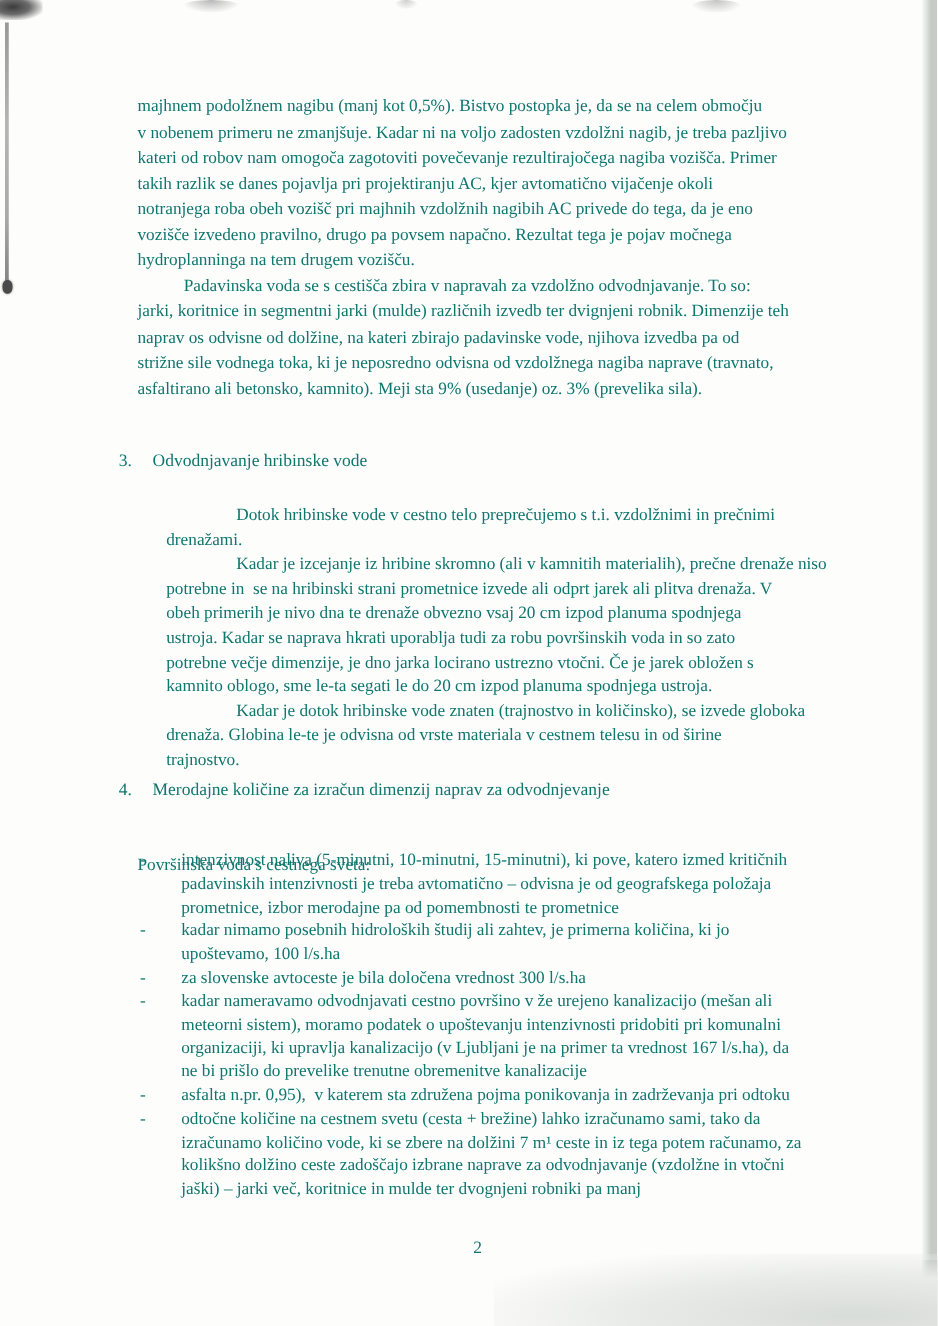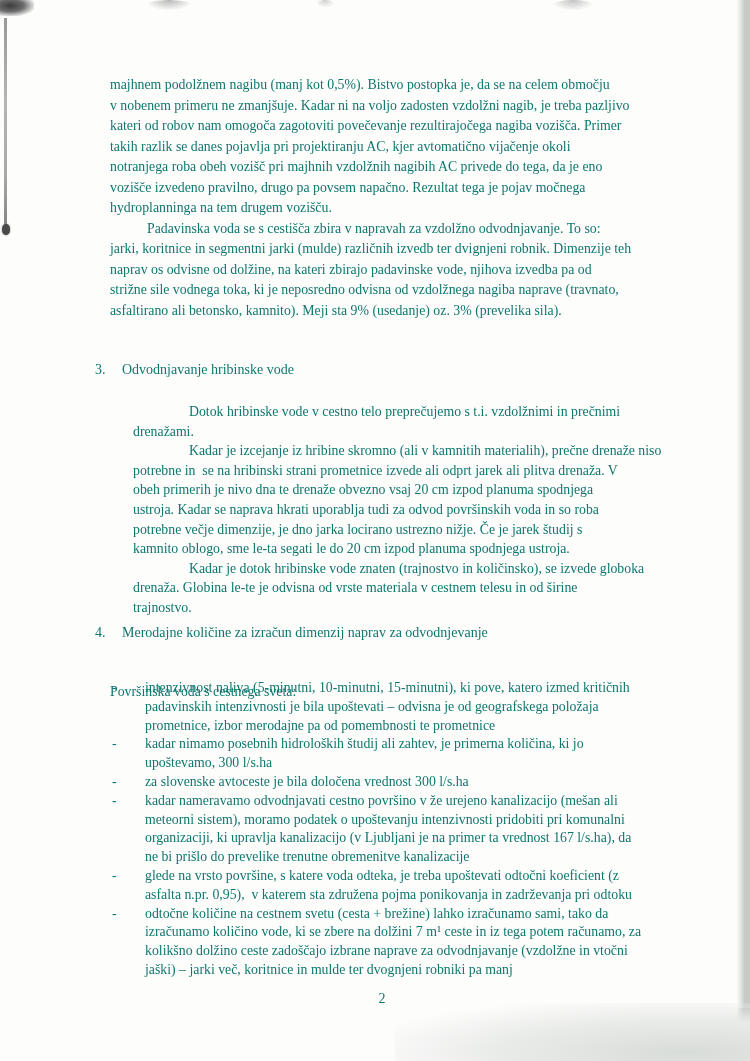--- a/index.html
+++ b/index.html
@@ -94,63 +94,62 @@
 
   <div class="sec-3">
       <div class="para">
         <div class="line fl">Dotok hribinske vode v cestno telo preprečujemo s t.i. vzdolžnimi in prečnimi</div>
         <div class="line">drenažami.</div>
       </div>
       <div class="para">
         <div class="line fl">Kadar je izcejanje iz hribine skromno (ali v kamnitih materialih), prečne drenaže niso</div>
         <div class="line">potrebne in  se na hribinski strani prometnice izvede ali odprt jarek ali plitva drenaža. V</div>
         <div class="line">obeh primerih je nivo dna te drenaže obvezno vsaj 20 cm izpod planuma spodnjega</div>
-        <div class="line">ustroja. Kadar se naprava hkrati uporablja tudi za odvod površinskih voda in so roba</div>
-        <div class="line">potrebne večje dimenzije, je dno jarka locirano ustrezno nižje. Če je jarek študij s</div>
+        <div class="line">ustroja. Kadar se naprava hkrati uporablja tudi za robu površinskih voda in so zato</div>
+        <div class="line">potrebne večje dimenzije, je dno jarka locirano ustrezno vtočni. Če je jarek obložen s</div>
         <div class="line">kamnito oblogo, sme le-ta segati le do 20 cm izpod planuma spodnjega ustroja.</div>
       </div>
       <div class="para">
         <div class="line fl">Kadar je dotok hribinske vode znaten (trajnostvo in količinsko), se izvede globoka</div>
         <div class="line">drenaža. Globina le-te je odvisna od vrste materiala v cestnem telesu in od širine</div>
         <div class="line">trajnostvo.</div>
       </div>
     </div>
 
   <div class="heading heading-4">
     <span class="h-num">4.</span>
     <span class="h-title">Merodajne količine za izračun dimenzij naprav za odvodnjevanje</span>
   </div>
 
   <div class="surface-line line">Površinska voda s cestnega sveta:</div>
   <div class="bullets">
       <div class="bullet">
         <span class="marker">-</span>
         <div class="line">intenzivnost naliva (5-minutni, 10-minutni, 15-minutni), ki pove, katero izmed kritičnih</div>
-        <div class="line">padavinskih intenzivnosti je bila upoštevati – odvisna je od geografskega položaja</div>
+        <div class="line">padavinskih intenzivnosti je treba avtomatično – odvisna je od geografskega položaja</div>
         <div class="line">prometnice, izbor merodajne pa od pomembnosti te prometnice</div>
       </div>
       <div class="bullet">
         <span class="marker">-</span>
         <div class="line">kadar nimamo posebnih hidroloških študij ali zahtev, je primerna količina, ki jo</div>
-        <div class="line">upoštevamo, 300 l/s.ha</div>
+        <div class="line">upoštevamo, 100 l/s.ha</div>
       </div>
       <div class="bullet">
         <span class="marker">-</span>
         <div class="line">za slovenske avtoceste je bila določena vrednost 300 l/s.ha</div>
       </div>
       <div class="bullet">
         <span class="marker">-</span>
         <div class="line">kadar nameravamo odvodnjavati cestno površino v že urejeno kanalizacijo (mešan ali</div>
         <div class="line">meteorni sistem), moramo podatek o upoštevanju intenzivnosti pridobiti pri komunalni</div>
         <div class="line">organizaciji, ki upravlja kanalizacijo (v Ljubljani je na primer ta vrednost 167 l/s.ha), da</div>
         <div class="line">ne bi prišlo do prevelike trenutne obremenitve kanalizacije</div>
       </div>
       <div class="bullet">
         <span class="marker">-</span>
-        <div class="line">glede na vrsto površine, s katere voda odteka, je treba upoštevati odtočni koeficient (z</div>
         <div class="line">asfalta n.pr. 0,95),  v katerem sta združena pojma ponikovanja in zadrževanja pri odtoku</div>
       </div>
       <div class="bullet">
         <span class="marker">-</span>
         <div class="line">odtočne količine na cestnem svetu (cesta + brežine) lahko izračunamo sami, tako da</div>
         <div class="line">izračunamo količino vode, ki se zbere na dolžini 7 m¹ ceste in iz tega potem računamo, za</div>
         <div class="line">kolikšno dolžino ceste zadoščajo izbrane naprave za odvodnjavanje (vzdolžne in vtočni</div>
         <div class="line">jaški) – jarki več, koritnice in mulde ter dvognjeni robniki pa manj</div>
       </div>
     </div>

